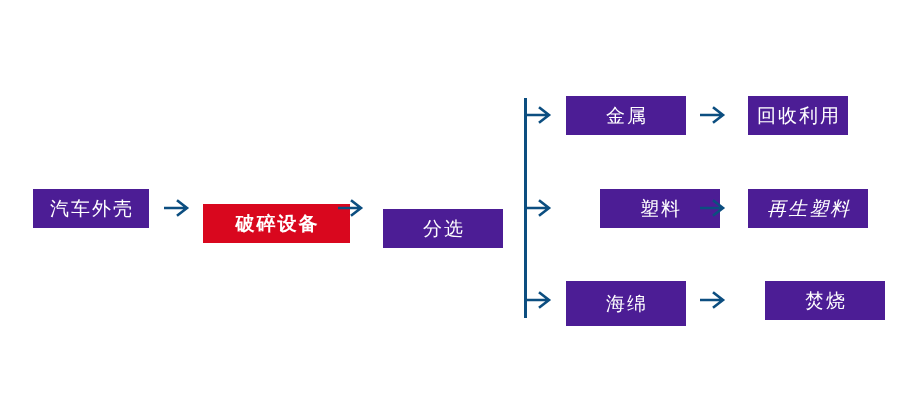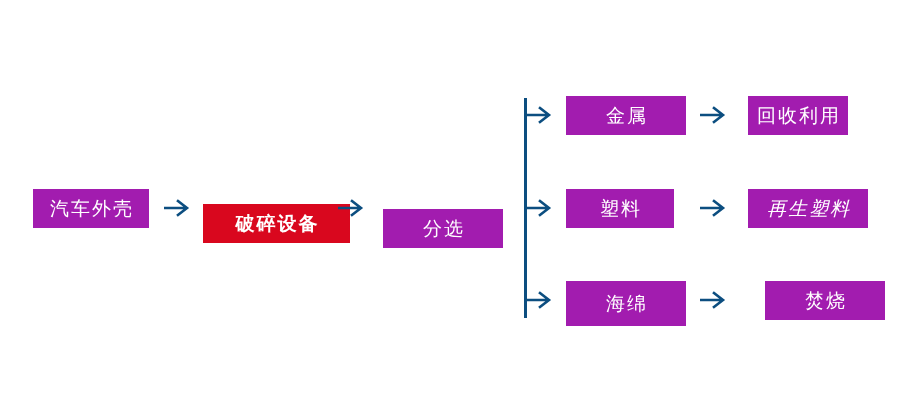--- a/index.html
+++ b/index.html
@@ -24,21 +24,21 @@
     justify-content: center;
     box-sizing: border-box;
     color: #ffffff;
     font-size: 19px;
     letter-spacing: 2px;
     line-height: 1;
     text-indent: 2px;
     white-space: nowrap;
     font-family: "DejaVu Sans", "Liberation Sans", sans-serif;
   }
-  .node-blue   { background: #a21caf; }
+  .node-blue   { background: #4c1d95; }
   .node-red    { background: #d9071e; }
 
   .arrow {
     position: absolute;
     display: block;
     color: #0c4e80;
   }
   .arrow svg { display: block; }
 
   .branch-bar {
@@ -86,21 +86,21 @@
   </span>
 
   <div class="node node-blue" style="left:748px; top:96px; width:100px; height:39px;">回收利用</div>
 
   <span class="arrow" style="left:526px; top:197px; width:30px; height:22px;">
     <svg width="30" height="22" viewBox="0 0 30 22" aria-hidden="true">
       <path d="M0 11 H21 M14 4 L23 11 L14 18" fill="none" stroke="#0c4e80" stroke-width="2.6" stroke-linecap="square" stroke-linejoin="miter"></path>
     </svg>
   </span>
 
-  <div class="node node-blue" style="left:566px; top:189px; width:108px; height:39px;">塑料</div>
+  <div class="node node-blue" style="left:600px; top:189px; width:120px; height:39px;">塑料</div>
 
   <span class="arrow" style="left:700px; top:197px; width:30px; height:22px;">
     <svg width="30" height="22" viewBox="0 0 30 22" aria-hidden="true">
       <path d="M1 11 H21 M14 4 L23 11 L14 18" fill="none" stroke="#0c4e80" stroke-width="2.6" stroke-linecap="square" stroke-linejoin="miter"></path>
     </svg>
   </span>
 
   <div class="node node-blue" style="left:748px; top:189px; width:120px; height:39px;font-style:italic;">再生塑料</div>
 
   <span class="arrow" style="left:526px; top:289px; width:30px; height:22px;">

